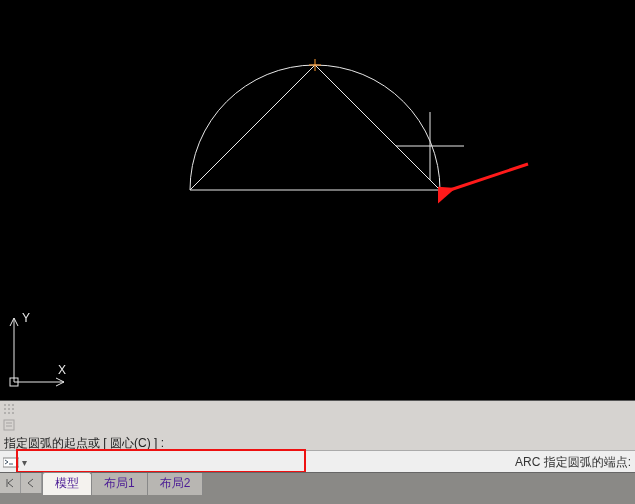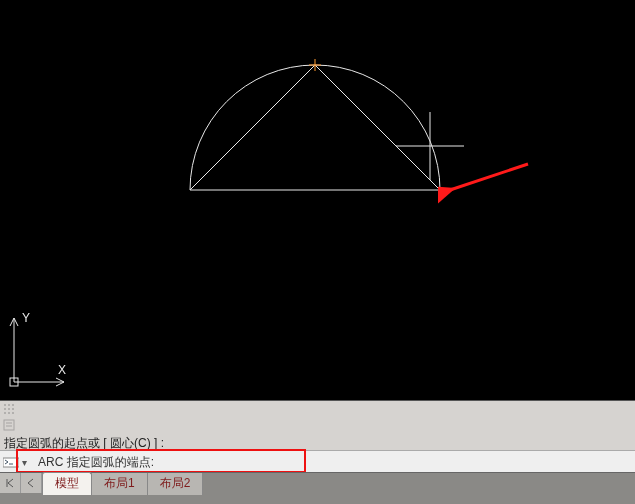--- a/index.html
+++ b/index.html
@@ -7,25 +7,25 @@
   .ucs{position:absolute;left:8px;top:308px;width:64px;height:80px;}
   .ucs svg{position:absolute;left:0;top:0;}
   .cmd-panel{position:absolute;left:0;top:400px;width:635px;height:72px;background:#d6d3d0;border-top:1px solid #555;}
   .cmd-grip{width:18px;height:16px;float:left;display:flex;align-items:center;justify-content:center;}
   .cmd-grip svg{opacity:.5;}
   .cmd-history{color:#222;padding:2px 4px 0 4px;line-height:16px;clear:left;font-size:12px;}
   .cmd-history .hl{}
   .cmd-input-row{position:absolute;left:0;bottom:0;right:0;height:22px;display:flex;align-items:center;background:#efefef;border-top:1px solid #aaa;}
   .cmd-icon{width:22px;height:18px;display:flex;align-items:center;justify-content:center;}
   .cmd-arrow{width:12px;color:#555;font-size:10px;}
-  .cmd-text{flex:1;padding:0 4px;color:#333;}
+  .cmd-text{flex:1;padding:0 4px;color:#333;text-align:right;}
   .red-box{position:absolute;border:2px solid #e11;}
   .tabs{position:absolute;left:0;top:472px;width:635px;height:32px;background:#8a8986;display:flex;align-items:flex-start;border-top:1px solid #666;}
   .tab-ctrl{width:20px;height:20px;display:flex;align-items:center;justify-content:center;color:#444;border-right:1px solid #999;background:#c0beba;}
-  .tab{height:20px;padding:2px 12px 0 12px;font-size:12px;color:#7f1d1d;background:#b8b6b2;border-right:1px solid #888;position:relative;}
+  .tab{height:20px;padding:2px 12px 0 12px;font-size:12px;color:#4c1d95;background:#b8b6b2;border-right:1px solid #888;position:relative;}
   .tab.active{background:#f4f2ee;border:1px solid #888;border-bottom:none;border-radius:3px 3px 0 0;margin-top:-1px;}
   .tab.active::after{content:"";position:absolute;right:-8px;top:0;width:0;height:0;}
   .arrow-anno{position:absolute;}
 </style>
 </head>
 <body>
 
 <div class="canvas">
   <svg width="635" height="400">
 

